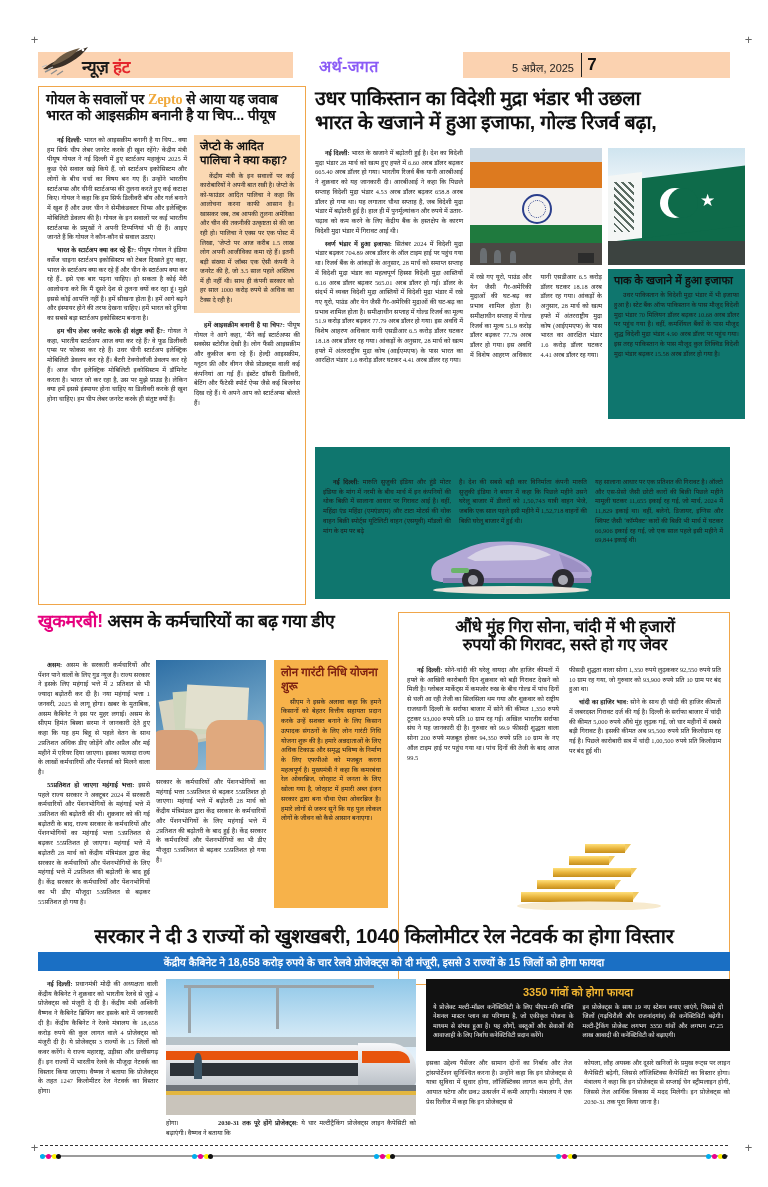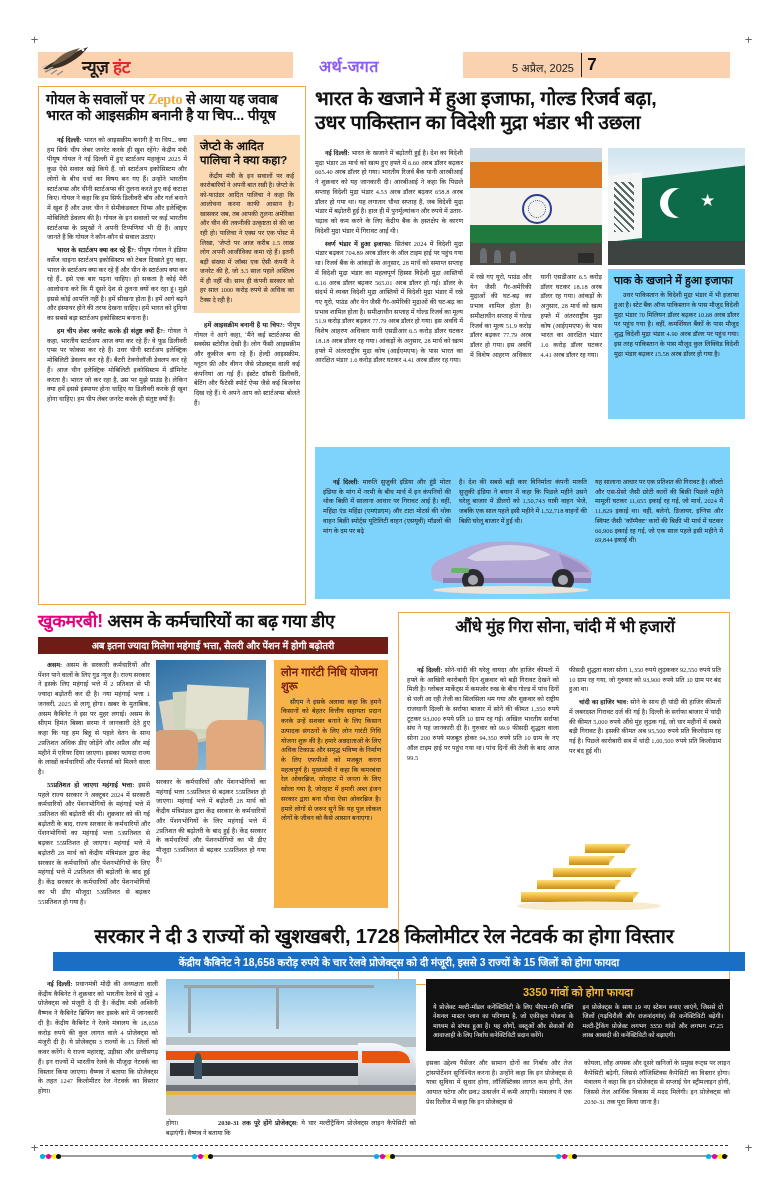--- a/index.html
+++ b/index.html
@@ -25,21 +25,21 @@
   .brand{position:absolute;left:44px;top:3px;font-family:"Liberation Sans",sans-serif;font-weight:bold;font-size:17px;letter-spacing:-.3px;color:#1a1a1a;}
   .brand .hl{color:#e4262c;}
   .eagle{position:absolute;left:2px;top:-9px;width:52px;height:34px;}
   .section-title{position:absolute;left:281px;top:3px;font-family:"Liberation Sans",sans-serif;font-weight:bold;font-size:16px;color:#8b5cf6;letter-spacing:.3px;}
   .date-txt{position:absolute;right:36px;top:8px;font-family:"Liberation Sans",sans-serif;font-size:11px;color:#222;}
   .pageno{position:absolute;right:8px;top:1px;width:20px;height:24px;border-left:1.4px solid #222;text-align:center;font-family:"Liberation Sans",sans-serif;font-weight:bold;font-size:17px;line-height:24px;color:#111;}
 
   
   .box{position:absolute;box-sizing:border-box;}
   .orange-border{border:1.3px solid #f0a64a;}
-  .cream{background:#7dd3fc;}
+  .cream{background:#0f766e;}
   .peach{background:#fbd9b3;}
 
   
   .hl-xl{font-family:"Liberation Sans",sans-serif;font-weight:bold;color:#111;line-height:1.12;letter-spacing:-.2px;}
 
   
   .bodytxt{
     font-family:"Liberation Serif","DejaVu Serif",serif;
     font-size:6.4px;line-height:1.52;text-align:justify;color:#1c1c1c;
     -webkit-hyphens:auto;hyphens:auto;
@@ -132,22 +132,22 @@
       <div class="bodytxt" style="margin-top:3px;text-indent:9px;font-size:6.3px;">केंद्रीय मंत्री के इन सवालों पर कई कारोबारियों ने अपनी बात रखी है। जेप्टो के को-फाउंडर आदित पालिचा ने कहा कि आलोचना करना काफी आसान है। खासकर जब, तब आपकी तुलना अमेरिका और चीन की तकनीकी उत्कृष्टता से की जा रही हो। पालिचा ने एक्स पर एक पोस्ट में लिखा, ‘जेप्टो पर आज करीब 1.5 लाख लोग अपनी आजीविका कमा रहे हैं। इतनी बड़ी संख्या में जॉब्स एक ऐसी कंपनी ने जनरेट की है, जो 3.5 साल पहले अस्तित्व में ही नहीं थी। साथ ही कंपनी सरकार को हर साल 1000 करोड़ रुपये से अधिक का टैक्स दे रही है।</div>
     </div>
 
     <div class="bodytxt" style="position:absolute;left:155px;top:233px;width:106px;">
       <p style="margin:0;text-indent:10px;"><b>हमें आइसक्रीम बनानी है या चिप?:</b><span> पीयूष गोयल ने आगे कहा, ‘मैंने कई स्टार्टअप्स की सक्सेस स्टोरीज देखी है। लोग फैंसी आइसक्रीम और कुकीज बना रहे हैं। हेल्दी आइसक्रीम, ग्लूटन फ्री और वीगन जैसे प्रोडक्ट्स वाली कई कंपनियां आ गई हैं। इंस्टेंट ग्रॉसरी डिलीवरी, बेटिंग और फैंटेसी स्पोर्ट ऐप्स जैसे कई बिजनेस दिख रहे हैं। ये अपने आप को स्टार्टअप्स बोलते हैं।</span></p>
     </div>
   </div>
 
   <div class="box" style="left:315px;top:86px;width:415px;height:350px;">
     <div class="hl-xl" style="position:absolute;left:0;top:0;width:415px;font-size:19.6px;line-height:1.25;">
+      <div>उधर पाकिस्तान का विदेशी मुद्रा भंडार भी उछला</div>
       <div>भारत के खजाने में हुआ इजाफा, गोल्ड रिजर्व बढ़ा,</div>
-      <div>उधर पाकिस्तान का विदेशी मुद्रा भंडार भी उछला</div>
     </div>
 
     <div class="img flag-in" style="left:155px;top:62px;width:132px;height:117px;">
       <div style="position:absolute;left:0;top:0;width:100%;height:14px;background:#cbd9e4;"></div>
       <div class="chakra" style="left:52px;top:46px;"></div>
       <div style="position:absolute;left:0;bottom:0;width:100%;height:22px;background:#4b4844;"></div>
       <div class="sil" style="left:10px;bottom:2px;width:7px;height:15px;"></div>
       <div class="sil" style="left:24px;bottom:2px;width:7px;height:13px;"></div>
       <div class="sil" style="left:40px;bottom:2px;width:6px;height:12px;"></div>
       <div style="position:absolute;right:8px;bottom:2px;width:16px;height:10px;background:#2c2c2c;"></div>
@@ -204,23 +204,20 @@
         <ellipse cx="96" cy="58" rx="78" ry="4" fill="#e9e3da"></ellipse>
       </svg>
     </div>
   </div>
 
   <div class="box" style="left:38px;top:612px;width:350px;height:305px;">
     <div class="hl-xl" style="position:absolute;left:0;top:0;width:350px;font-size:17.6px;">
       <span style="color:#e6007e;">खुकमरबी!</span><span> असम के कर्मचारियों का बढ़ गया डीए</span>
     </div>
 
-    <div class="band-maroon" style="position:absolute;left:0;top:25px;width:350px;height:17px;">
-      <span>अब इतना ज्यादा मिलेगा महंगाई भत्ता, सैलरी और पेंशन में होगी बढ़ोतरी</span>
-    </div>
 
     <div class="bodytxt" style="position:absolute;left:0;top:48px;width:112px;">
       <p style="margin:0 0 3px 0;text-indent:9px;"><b class="kicker">असम:</b> <span>असम के सरकारी कर्मचारियों और पेंशन पाने वालों के लिए गुड न्यूज है। राज्य सरकार ने इसके लिए महंगाई भत्ते में 2 प्रतिशत से भी ज्यादा बढ़ोतरी कर दी है। नया महंगाई भत्ता 1 जनवरी, 2025 से लागू होगा। खबर के मुताबिक, असम कैबिनेट ने इस पर मुहर लगाई। असम के सीएम हिमंत बिस्वा सरमा ने जानकारी देते हुए कहा कि यह हम बिहू से पहले वेतन के साथ 2प्रतिशत अधिक डीए जोड़ेंगे और अप्रैल और मई महीने में एरियर दिया जाएगा। इसका फायदा राज्य के लाखों कर्मचारियों और पेंशनर्स को मिलने वाला है।</span></p>
       <p style="margin:0;text-indent:9px;"><b>55प्रतिशत हो जाएगा महंगाई भत्ता:</b><span> इससे पहले राज्य सरकार ने अक्टूबर 2024 में सरकारी कर्मचारियों और पेंशनभोगियों के महंगाई भत्ते में 3प्रतिशत की बढ़ोतरी की थी। शुक्रवार को की गई बढ़ोतरी के बाद, राज्य सरकार के कर्मचारियों और पेंशनभोगियों का महंगाई भत्ता 53प्रतिशत से बढ़कर 55प्रतिशत हो जाएगा। महंगाई भत्ते में बढ़ोतरी 28 मार्च को केंद्रीय मंत्रिमंडल द्वारा केंद्र सरकार के कर्मचारियों और पेंशनभोगियों के लिए महंगाई भत्ते में 2प्रतिशत की बढ़ोतरी के बाद हुई है। केंद्र सरकार के कर्मचारियों और पेंशनभोगियों का भी डीए मौजूदा 53प्रतिशत से बढ़कर 55प्रतिशत हो गया है।</span></p>
     </div>
 
     <div class="img" style="left:118px;top:48px;width:110px;height:110px;background:linear-gradient(160deg,#2e6fa5,#6fa3c6 60%,#9fc3da);">
       <div style="position:absolute;left:6px;top:36px;width:62px;height:44px;background:#d8d5c2;transform:rotate(-10deg);box-shadow:3px 3px 0 #c7c3ab;"></div>
       <div style="position:absolute;left:18px;top:30px;width:62px;height:44px;background:#cfd6bd;transform:rotate(-4deg);"></div>
       <div style="position:absolute;left:30px;top:26px;width:62px;height:44px;background:#e2e0ce;transform:rotate(3deg);"></div>
@@ -234,20 +231,21 @@
 
     <div style="position:absolute;left:236px;top:48px;width:114px;height:248px;background:#f7b24a;padding:6px 7px;box-sizing:border-box;">
       <div class="panel-h" style="font-size:11.5px;color:#7d1f10;">लोन गारंटी निधि योजना शुरू</div>
       <div class="bodytxt" style="margin-top:3px;text-indent:9px;">सीएम ने इसके अलावा कहा कि हमने किसानों को बेहतर वित्तीय सहायता प्रदान करके उन्हें सशक्त बनाने के लिए किसान उत्पादक संगठनों के लिए लोन गारंटी निधि योजना शुरू की है। हमारे अन्नदाताओं के लिए अधिक टिकाऊ और समृद्ध भविष्य के निर्माण के लिए एफपीओ को मजबूत करना महत्वपूर्ण है। मुख्यमंत्री ने कहा कि कमरबंधा रेल ओवरब्रिज, जोरहाट में जनता के लिए खोला गया है, जोरहाट में हमारी अब्त इंजन सरकार द्वारा बना चौथा ऐसा ओवरब्रिज है। हमारे लोगों से जरूर सुनें कि यह पुल लोकल लोगों के जीवन को कैसे आसान बनाएगा।</div>
     </div>
   </div>
 
   <div class="box orange-border" style="left:398px;top:612px;width:332px;height:373px;">
     <div class="hl-xl" style="position:absolute;left:7px;top:4px;width:318px;font-size:16.4px;text-align:center;">
       <div>औंधे मुंह गिरा सोना, चांदी में भी हजारों</div>
+      <div>रुपयों की गिरावट, सस्ते हो गए जेवर</div>
     </div>
 
     <div class="bodytxt" style="position:absolute;left:8px;top:52px;width:152px;">
       <p style="margin:0;text-indent:10px;"><b class="kicker">नई दिल्ली:</b> <span>सोने-चांदी की घरेलू वायदा और हाजिर कीमतों में हफ्ते के आखिरी कारोबारी दिन शुक्रवार को बड़ी गिरावट देखने को मिली है। ग्लोबल मार्केट्स में कमजोर रुख के बीच गोल्ड में पांच दिनों से चली आ रही तेजी का सिलसिला थम गया और शुक्रवार को राष्ट्रीय राजधानी दिल्ली के सर्राफा बाजार में सोने की कीमत 1,350 रुपये टूटकर 93,000 रुपये प्रति 10 ग्राम रह गई। अखिल भारतीय सर्राफा संघ ने यह जानकारी दी है। गुरुवार को 99.9 फीसदी शुद्धता वाला सोना 200 रुपये मजबूत होकर 94,350 रुपये प्रति 10 ग्राम के नए ऑल टाइम हाई पर पहुंच गया था। पांच दिनों की तेजी के बाद आज 99.5</span></p>
     </div>
     <div class="bodytxt" style="position:absolute;left:170px;top:52px;width:152px;">
       <p style="margin:0 0 3px 0;">फीसदी शुद्धता वाला सोना 1,350 रुपये लुढ़ककर 92,550 रुपये प्रति 10 ग्राम रह गया, जो गुरुवार को 93,900 रुपये प्रति 10 ग्राम पर बंद हुआ था।</p>
       <p style="margin:0;text-indent:10px;"><b>चांदी का हाजिर भाव:</b><span> सोने के साथ ही चांदी की हाजिर कीमतों में जबरदस्त गिरावट दर्ज की गई है। दिल्ली के सर्राफा बाजार में चांदी की कीमत 5,000 रुपये औंधे मुंह लुढ़क गई, जो चार महीनों में सबसे बड़ी गिरावट है। इसकी कीमत अब 95,500 रुपये प्रति किलोग्राम रह गई है। पिछले कारोबारी सत्र में चांदी 1,00,500 रुपये प्रति किलोग्राम पर बंद हुई थी।</span></p>
     </div>
 
@@ -286,23 +284,23 @@
           <rect x="60" y="38" width="40" height="9" fill="url(#gb)"></rect>
           <polygon points="76,34 116,34 122,26 82,26" fill="url(#gt)"></polygon>
           <rect x="76" y="26" width="40" height="9" fill="url(#gb)"></rect>
         </g>
         <ellipse cx="80" cy="88" rx="72" ry="5" fill="#f3deb4" opacity=".65"></ellipse>
       </svg>
     </div>
   </div>
 
   <div class="box" style="left:38px;top:925px;width:692px;height:215px;">
-    <div class="hl-xl" style="position:absolute;left:0;top:0;width:692px;font-size:20px;text-align:center;">सरकार ने दी 3 राज्यों को खुशखबरी, 1728 किलोमीटर रेल नेटवर्क का होगा विस्तार</div>
-
-    <div class="band-blue" style="position:absolute;left:15px;top:27px;width:692px;height:19px;">
+    <div class="hl-xl" style="position:absolute;left:0;top:0;width:692px;font-size:20px;text-align:center;">सरकार ने दी 3 राज्यों को खुशखबरी, 1040 किलोमीटर रेल नेटवर्क का होगा विस्तार</div>
+
+    <div class="band-blue" style="position:absolute;left:0;top:27px;width:692px;height:19px;">
       <span>केंद्रीय कैबिनेट ने 18,658 करोड़ रुपये के चार रेलवे प्रोजेक्ट्स को दी मंजूरी, इससे 3 राज्यों के 15 जिलों को होगा फायदा</span>
     </div>
 
     <div class="bodytxt" style="position:absolute;left:0;top:54px;width:120px;">
       <p style="margin:0;text-indent:9px;"><b class="kicker">नई दिल्ली:</b> <span>प्रधानमंत्री मोदी की अध्यक्षता वाली केंद्रीय कैबिनेट ने शुक्रवार को भारतीय रेलवे से जुड़े 4 प्रोजेक्ट्स को मंजूरी दे दी है। केंद्रीय मंत्री अश्विनी वैष्णव ने कैबिनेट ब्रिफिंग कर इसके बारे में जानकारी दी है। केंद्रीय कैबिनेट ने रेलवे मंत्रालय के 18,658 करोड़ रुपये की कुल लागत वाले 4 प्रोजेक्ट्स को मंजूरी दी है। ये प्रोजेक्ट्स 3 राज्यों के 15 जिलों को कवर करेंगे। ये राज्य महाराष्ट्र, उड़ीसा और छत्तीसगढ़ हैं। इन राज्यों में भारतीय रेलवे के मौजूदा नेटवर्क का विस्तार किया जाएगा। वैष्णव ने बताया कि प्रोजेक्ट्स के तहत 1247 किलोमीटर रेल नेटवर्क का विस्तार होगा।</span></p>
     </div>
 
     <div class="img sky" style="left:128px;top:54px;width:250px;height:136px;">
       <div style="position:absolute;left:0;top:0;width:100%;height:62px;background:linear-gradient(#8fc7e8,#d9ecf7);"></div>
       <div style="position:absolute;left:0;top:58px;width:100%;height:10px;background:#b7c2c8;"></div>

